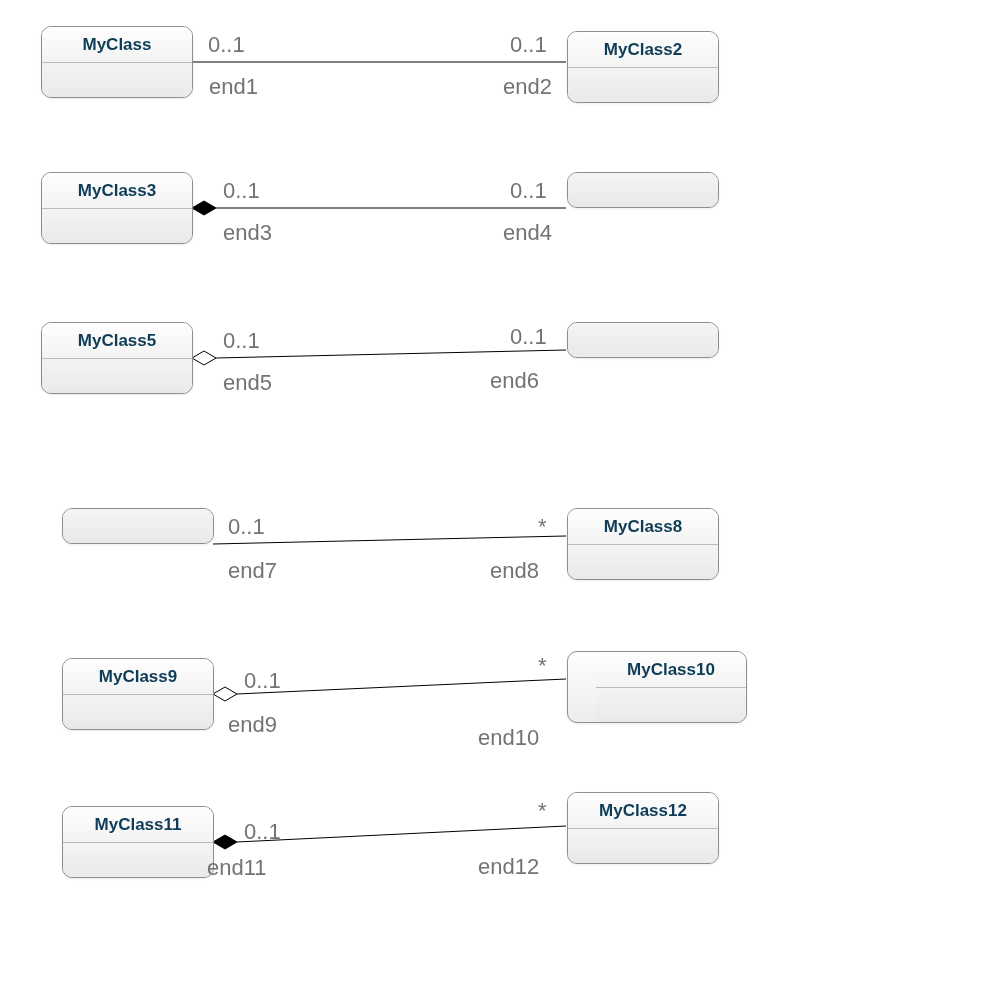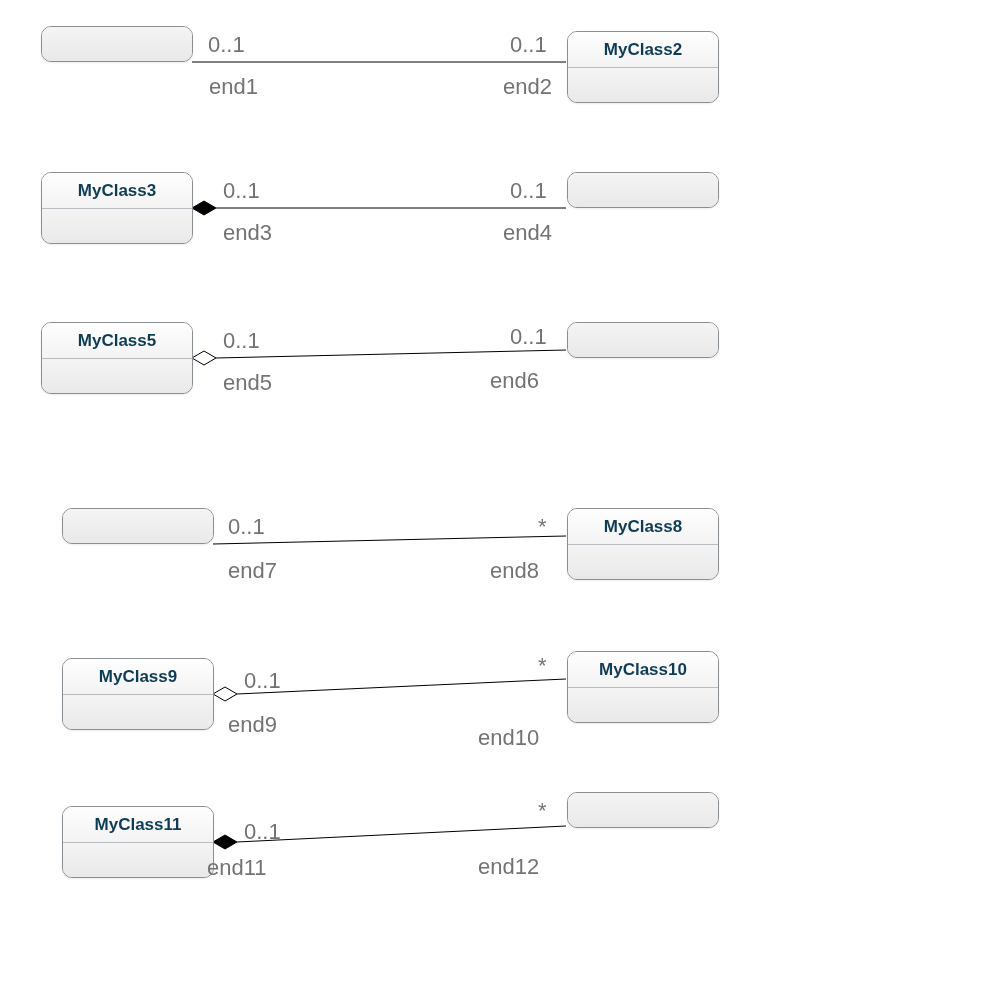--- a/index.html
+++ b/index.html
@@ -46,20 +46,21 @@
   }
 </style>
 </head>
 <body>
 
 <div id="canvas">
     <svg class="connector" width="1000" height="1000" style="left: 0px; top: 0px;">
       <line x1="192" y1="62" x2="566" y2="62" stroke="#000" stroke-width="1"></line>
     </svg>
     <div class="class-box" style="left: 41px; top: 26px;">
+      <div class="class-title">MyClass</div>
       <div class="class-body"></div>
     </div>
     <div class="class-box" style="left: 567px; top: 31px;">
       <div class="class-title">MyClass2</div>
       <div class="class-body"></div>
     </div>
     <div class="label" style="left: 208px; top: 32px;">0..1</div>
     <div class="label" style="left: 510px; top: 32px;">0..1</div>
     <div class="label" style="left: 209px; top: 74px;">end1</div>
     <div class="label" style="left: 503px; top: 74px;">end2</div>
@@ -108,36 +109,37 @@
     <div class="label" style="left: 228px; top: 558px;">end7</div>
     <div class="label" style="left: 490px; top: 558px;">end8</div>
     <svg class="connector" width="1000" height="1000" style="left: 0px; top: 0px;">
       <polygon points="213,694 225,687 237,694 225,701" stroke="#000" stroke-width="1" fill="#fff"></polygon>
       <line x1="237" y1="694" x2="566" y2="679" stroke="#000" stroke-width="1"></line>
     </svg>
     <div class="class-box" style="left: 62px; top: 658px;">
       <div class="class-title">MyClass9</div>
       <div class="class-body"></div>
     </div>
-    <div class="class-box" style="left: 567px; top: 651px;">
+    <div class="class-box" style="left: 567px; top: 651px; padding-left: 28px;">
       <div class="class-title">MyClass10</div>
       <div class="class-body"></div>
     </div>
     <div class="label" style="left: 244px; top: 668px;">0..1</div>
     <div class="label" style="left: 538px; top: 653px;">*</div>
     <div class="label" style="left: 228px; top: 712px;">end9</div>
     <div class="label" style="left: 478px; top: 697px; margin-top: 28px;">end10</div>
     <svg class="connector" width="1000" height="1000" style="left: 0px; top: 0px;">
       <polygon points="213,842 225,835 237,842 225,849" stroke="#000" stroke-width="1" fill="#000"></polygon>
       <line x1="237" y1="842" x2="566" y2="826" stroke="#000" stroke-width="1"></line>
     </svg>
     <div class="class-box" style="left: 62px; top: 806px;">
       <div class="class-title">MyClass11</div>
       <div class="class-body"></div>
     </div>
     <div class="class-box" style="left: 567px; top: 792px;">
+      <div class="class-title">MyClass12</div>
       <div class="class-body"></div>
     </div>
     <div class="label" style="left: 244px; top: 819px;">0..1</div>
     <div class="label" style="left: 538px; top: 798px;">*</div>
     <div class="label" style="left: 207px; top: 855px;">end11</div>
     <div class="label" style="left: 478px; top: 854px;">end12</div>
   </div>
 
 </body></html>

